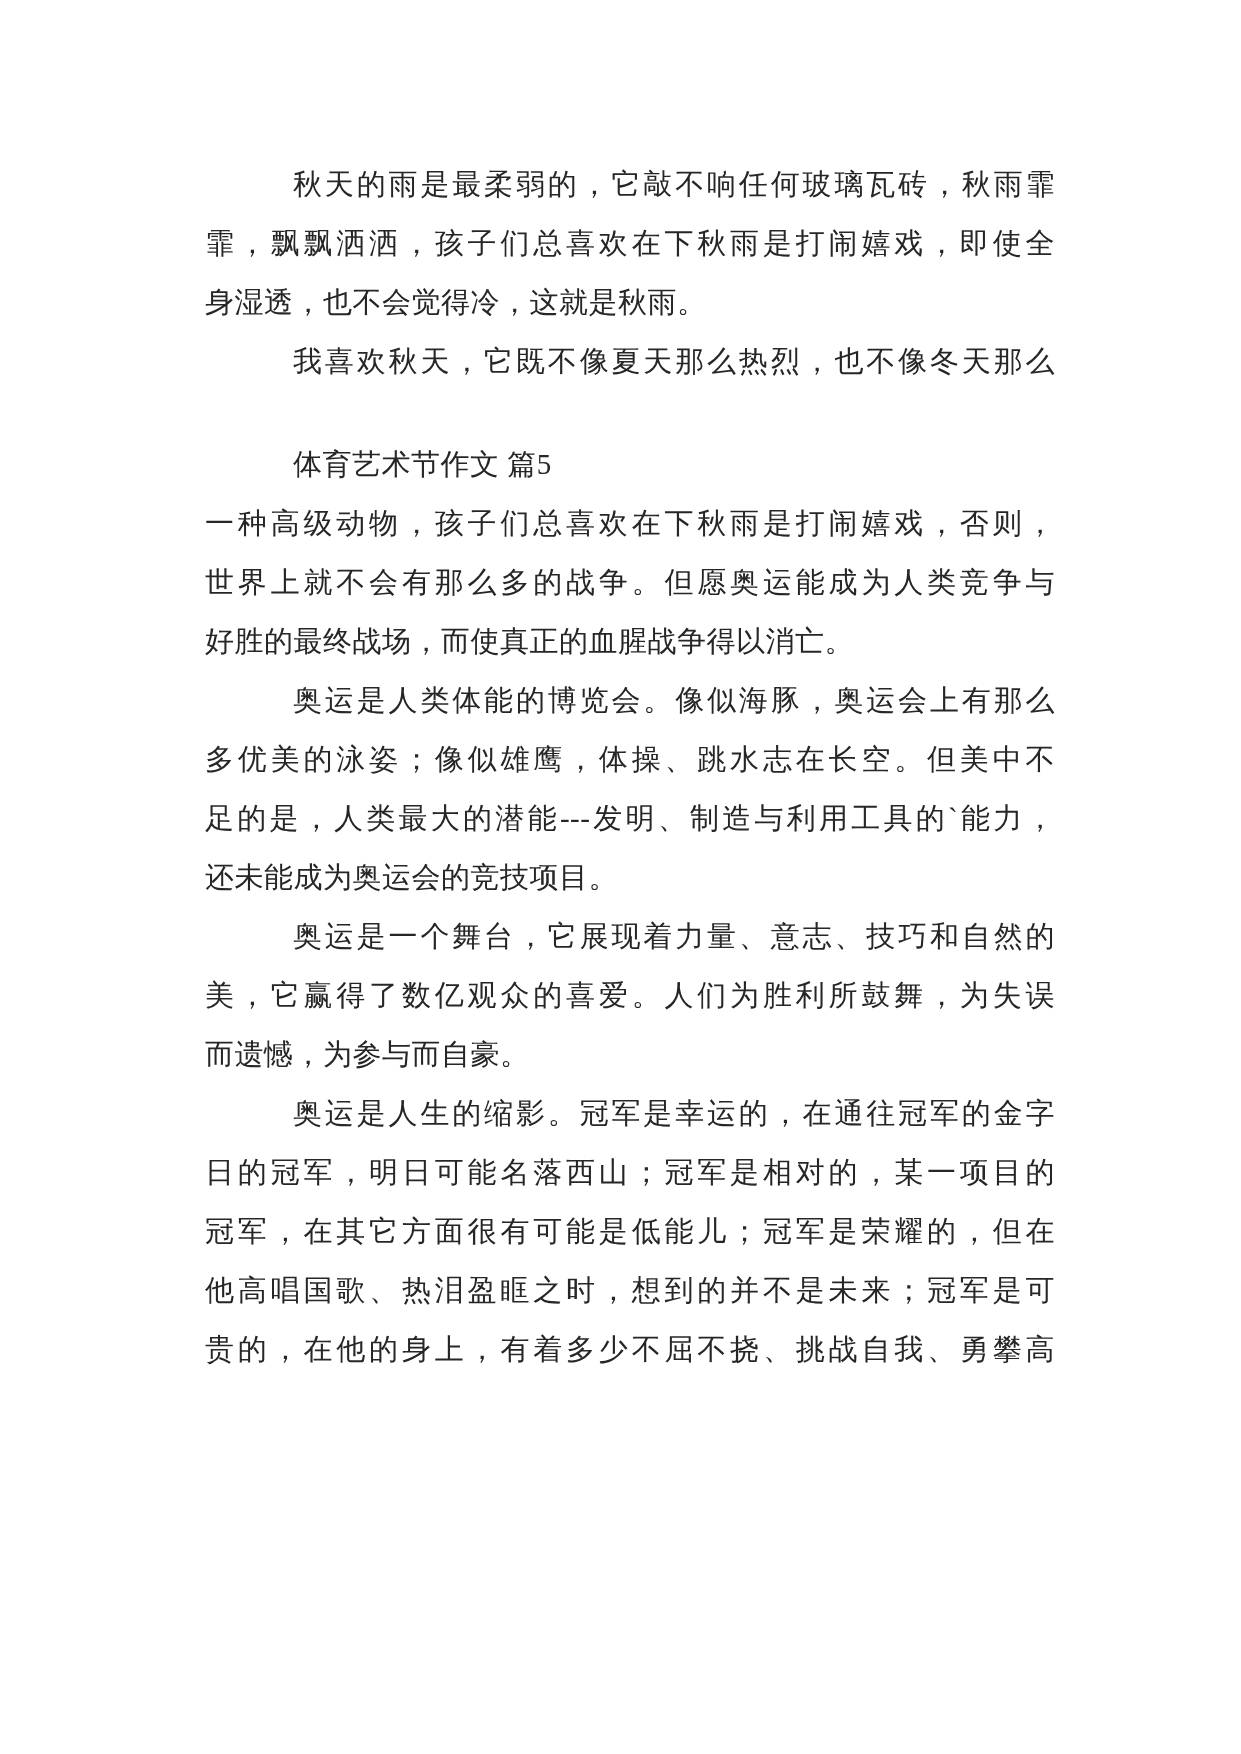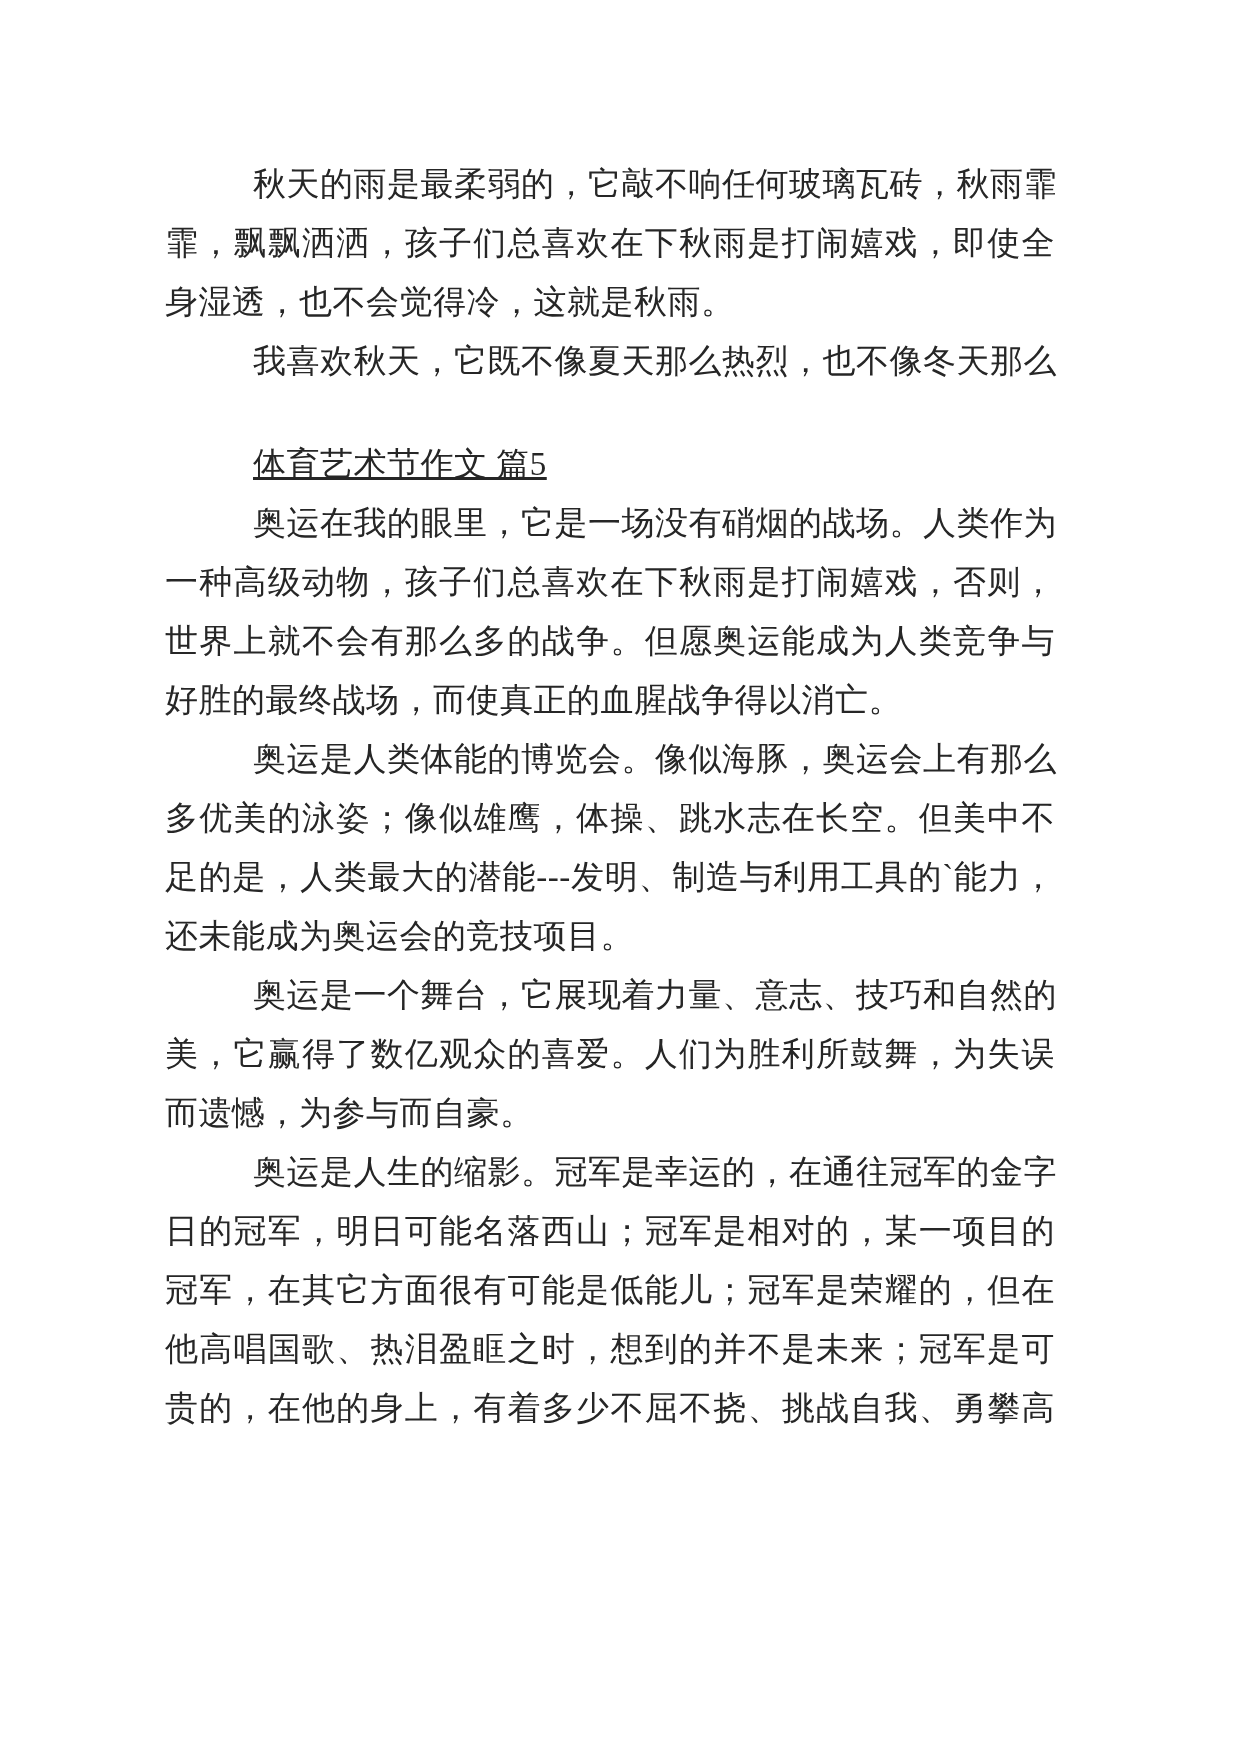--- a/index.html
+++ b/index.html
@@ -16,57 +16,56 @@
     font-family: "Liberation Serif", "DejaVu Serif", serif;
   }
   .doc-body {
     position: absolute;
     top: 155px;
     left: 165px;
     width: 890px;
     color: #262626;
   }
   .line {
-    font-size: 33px;
+    font-size: 29px;
     line-height: 59px;
     height: 59px;
     white-space: nowrap;
     text-align: justify;
     text-align-last: justify;
     text-justify: inter-character;
     font-weight: 400;
     letter-spacing: 0.5px;
+    margin-left: 40px;
   }
   .line.short {
     text-align: center;
     text-align-last: left;
   }
   .line.indent {
     padding-left: 88px;
   }
   .line.heading {
     margin-top: 44px;
-    text-decoration: underline;
   }
 </style>
 </head>
 <body>
 
 <div class="page">
   <div class="doc-body">
 
     <div class="line indent">秋天的雨是最柔弱的，它敲不响任何玻璃瓦砖，秋雨霏</div>
     <div class="line">霏，飘飘洒洒，孩子们总喜欢在下秋雨是打闹嬉戏，即使全</div>
     <div class="line short">身湿透，也不会觉得冷，这就是秋雨。</div>
 
     <div class="line indent">我喜欢秋天，它既不像夏天那么热烈，也不像冬天那么</div>
 
     <div class="line indent short heading">体育艺术节作文 篇5</div>
 
-    <div class="line indent">奥运在我的眼里，它是一场没有硝烟的战场。人类作为</div>
     <div class="line">一种高级动物，孩子们总喜欢在下秋雨是打闹嬉戏，否则，</div>
     <div class="line">世界上就不会有那么多的战争。但愿奥运能成为人类竞争与</div>
     <div class="line short">好胜的最终战场，而使真正的血腥战争得以消亡。</div>
 
     <div class="line indent">奥运是人类体能的博览会。像似海豚，奥运会上有那么</div>
     <div class="line">多优美的泳姿；像似雄鹰，体操、跳水志在长空。但美中不</div>
     <div class="line">足的是，人类最大的潜能---发明、制造与利用工具的`能力，</div>
     <div class="line short">还未能成为奥运会的竞技项目。</div>
 
     <div class="line indent">奥运是一个舞台，它展现着力量、意志、技巧和自然的</div>

